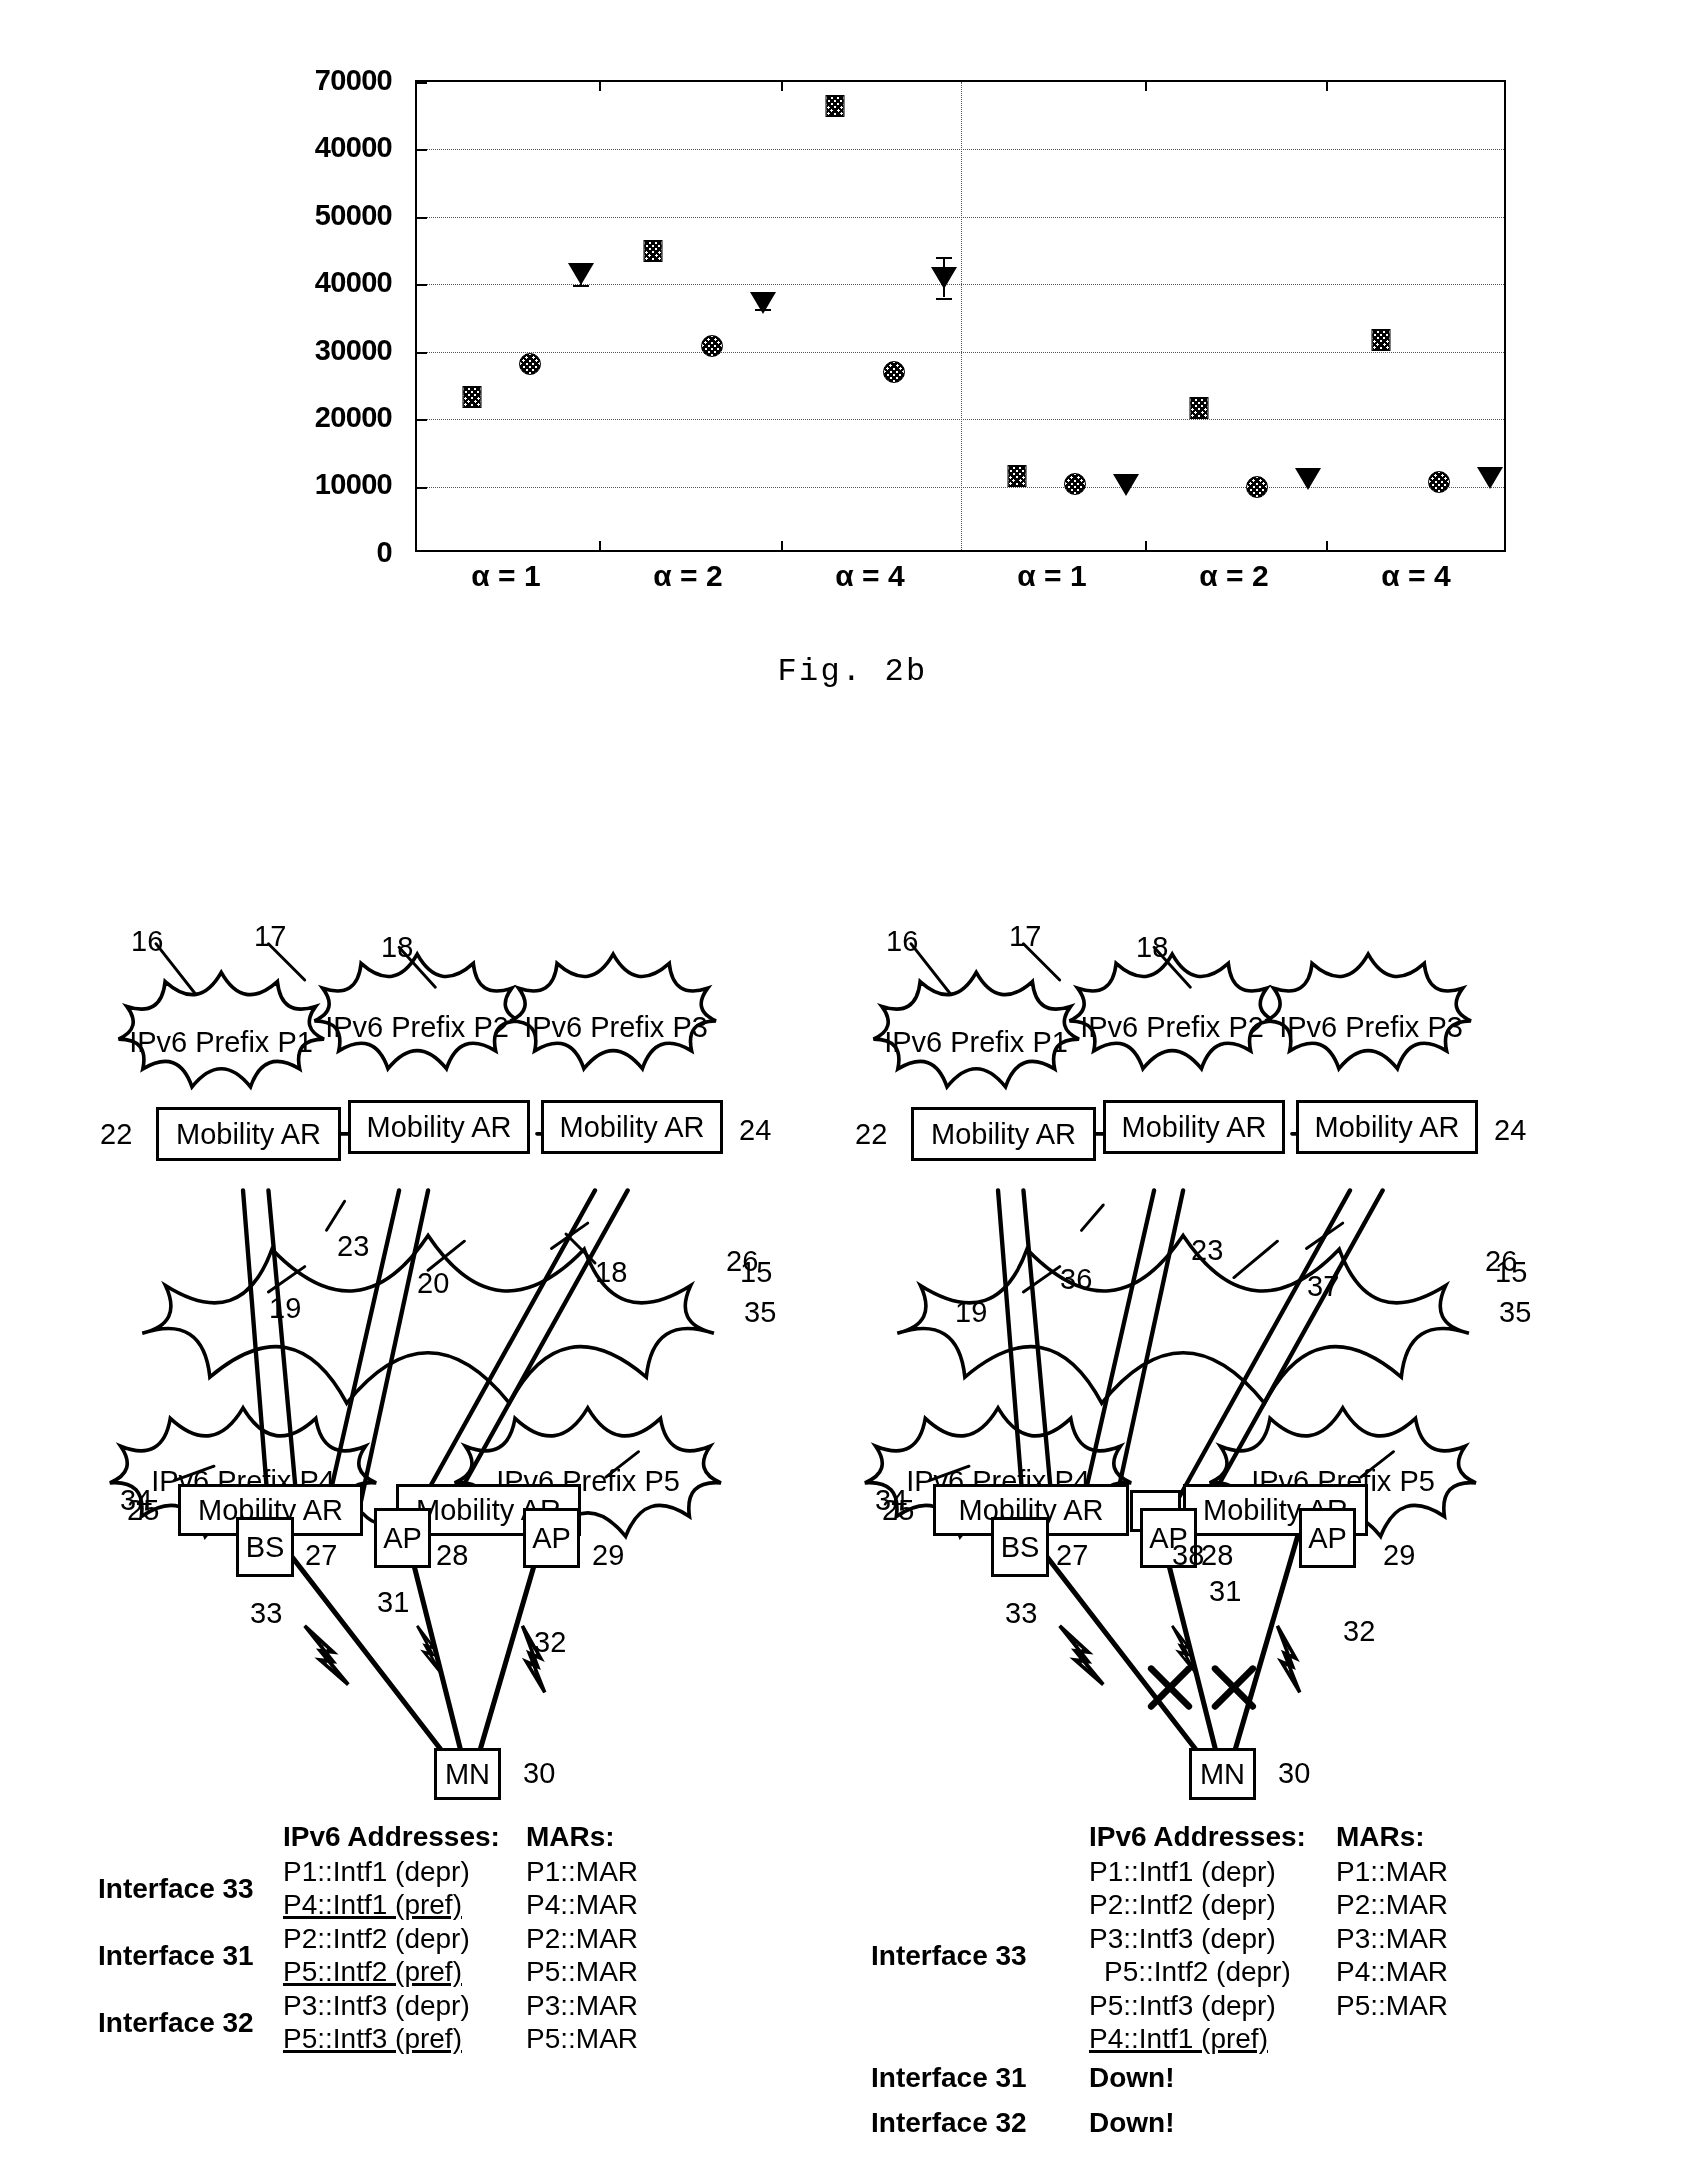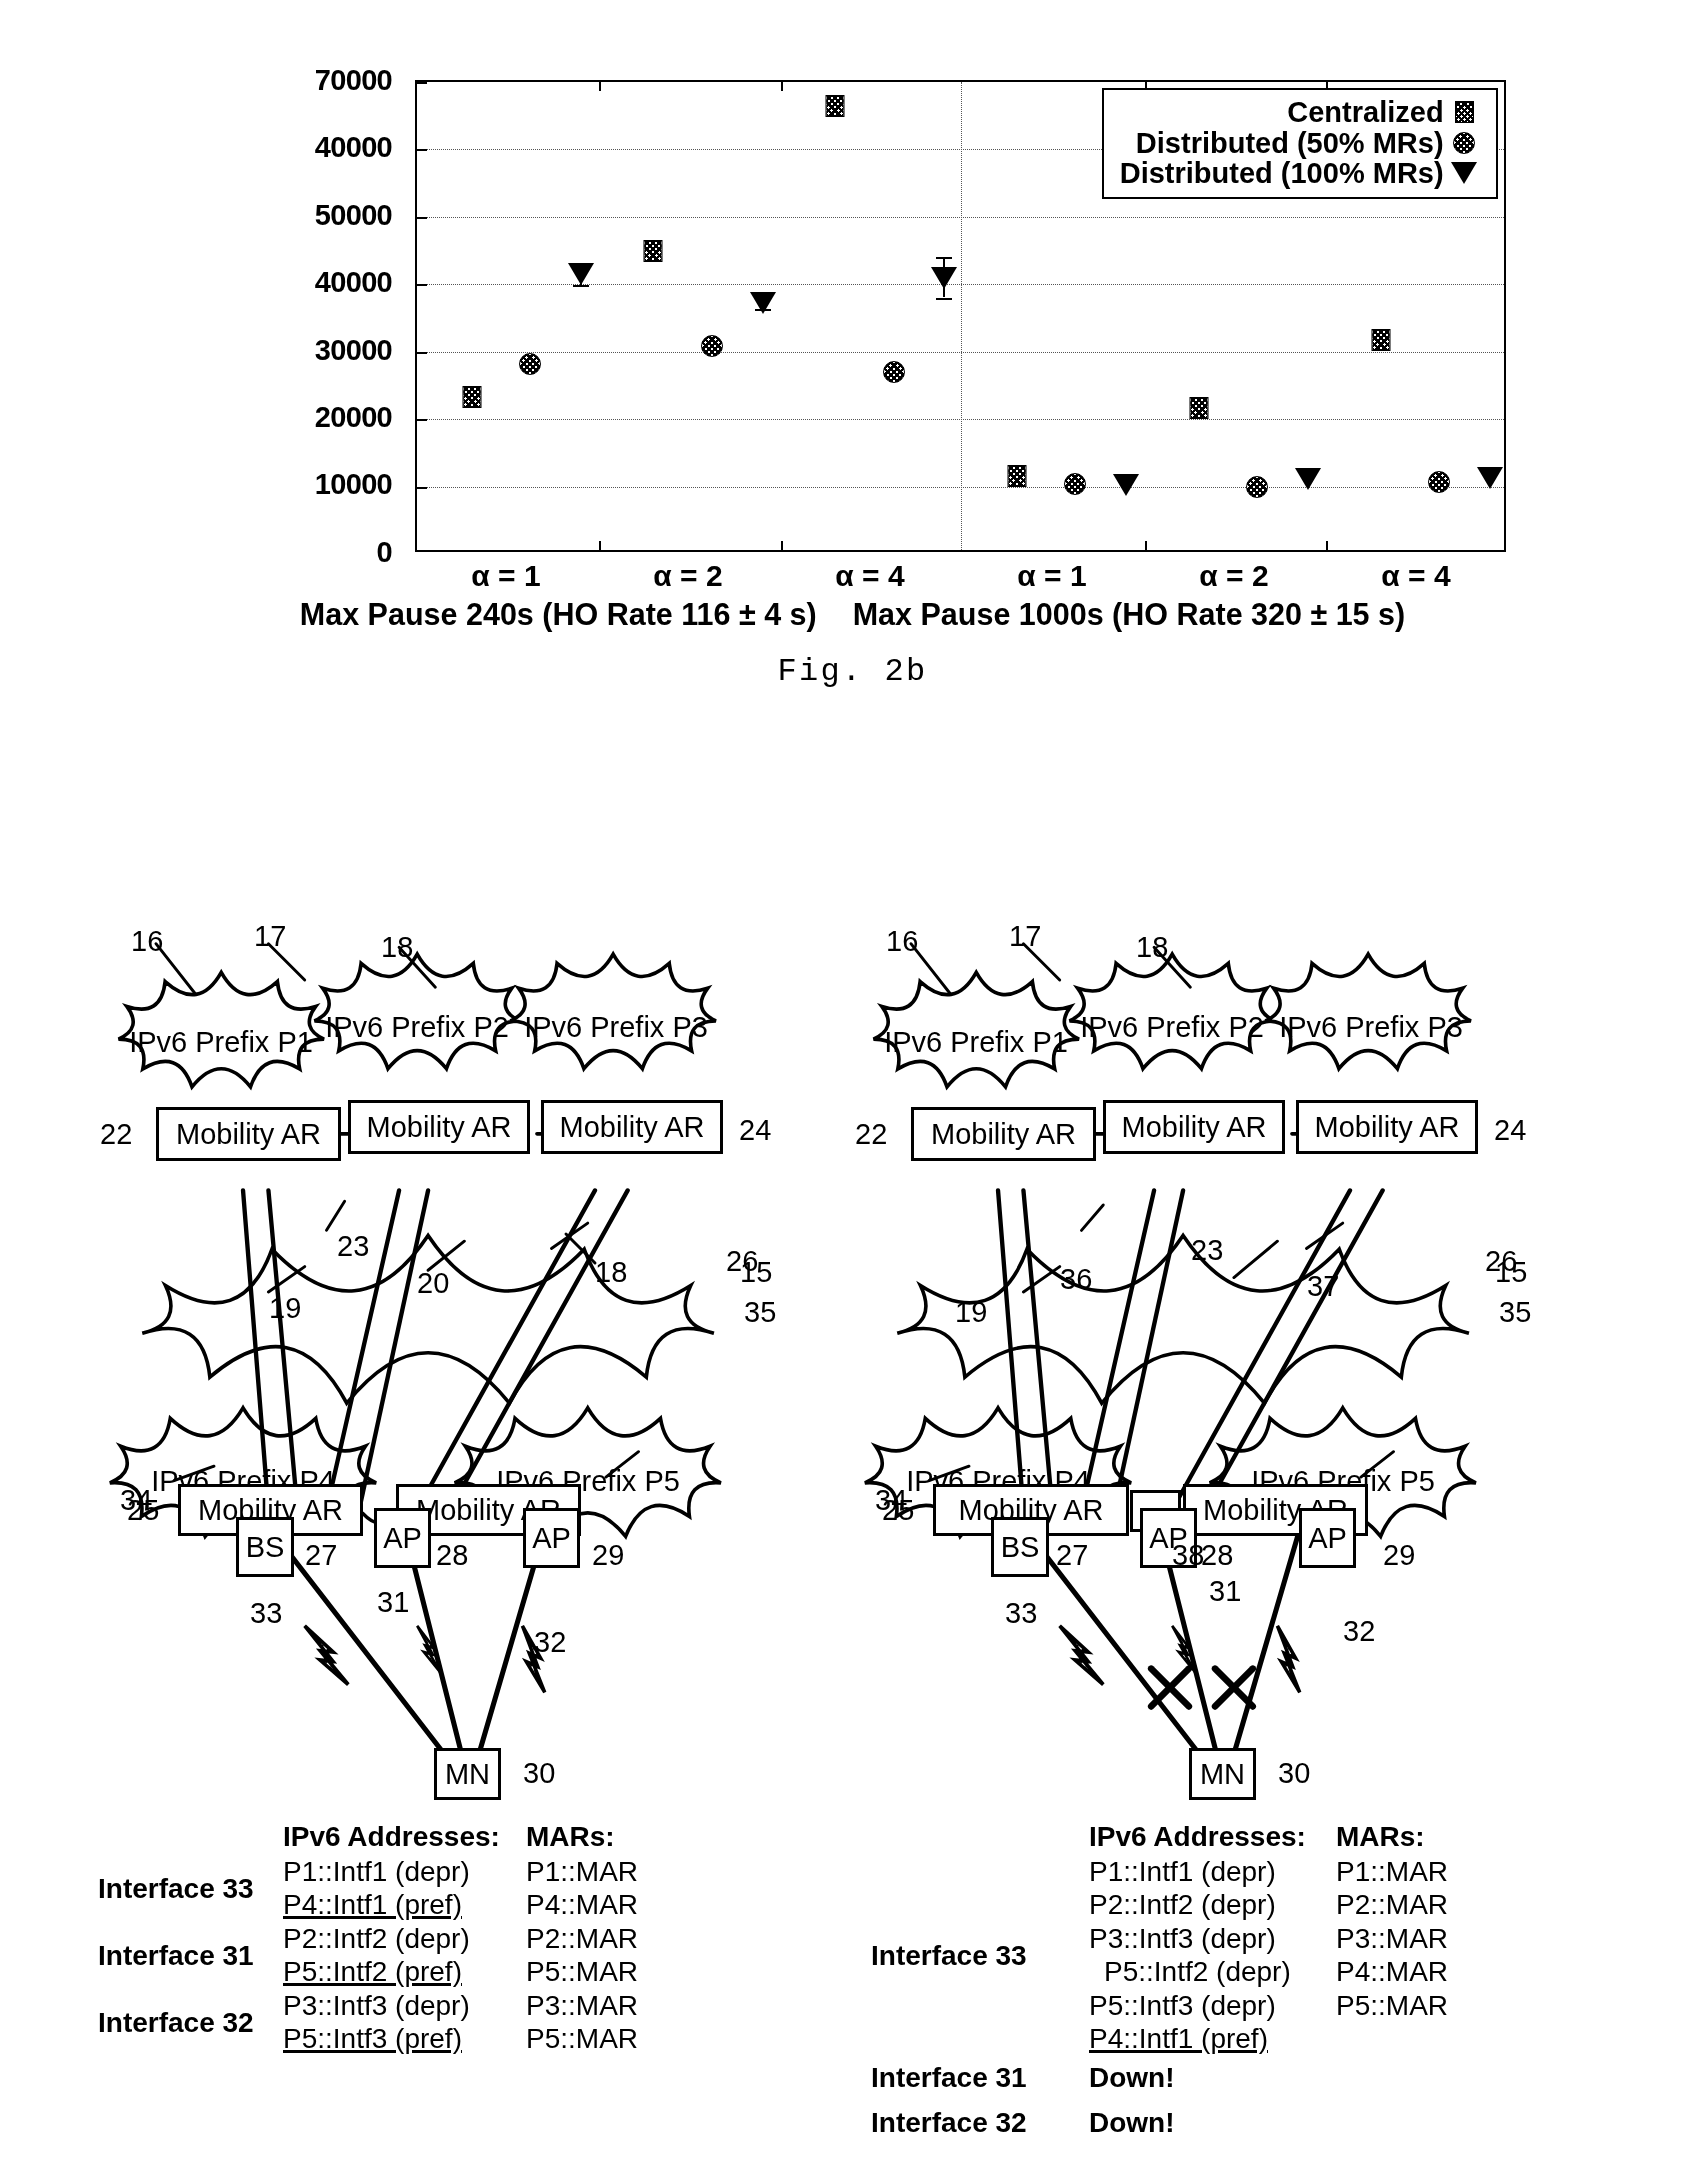--- a/index.html
+++ b/index.html
@@ -174,56 +174,31 @@
           <div class="m-tri"></div>
         </div>
         <div class="pt" style="left: 891px; top: 397px;">
           <div class="m-tri"></div>
         </div>
         <div class="pt" style="left: 1073px; top: 396px;">
           <div class="m-tri"></div>
         </div>
       </div>
 
-    <div id="legend">
-      <div class="lrow">
-        <span>Centralized</span>
-        <span class="lkey">
-          <span class="m-sq"></span>
-          </span>
-      </div>
-      <div class="lrow">
-        <span>Distributed (50% MRs)</span>
-        <span class="lkey">
-          <span class="m-dia"></span>
-          </span>
-      </div>
-      <div class="lrow">
-        <span>Distributed (100% MRs)</span>
-        <span class="lkey">
-          <span class="m-tri"></span>
-          </span>
-      </div>
-    </div>
   </div>
 
   <div id="xgroups">
       <div class="xgrp" style="top: 559px; left: 397px; width: 218px;">α = 1</div>
       <div class="xgrp" style="top: 559px; left: 579px; width: 218px;">α = 2</div>
       <div class="xgrp" style="top: 559px; left: 761px; width: 218px;">α = 4</div>
       <div class="xgrp" style="top: 559px; left: 943px; width: 218px;">α = 1</div>
       <div class="xgrp" style="top: 559px; left: 1125px; width: 218px;">α = 2</div>
       <div class="xgrp" style="top: 559px; left: 1307px; width: 218px;">α = 4</div>
     </div>
 
-  <div id="xaxis-row2">
-    <span>Max Pause 240s (HO Rate 116 ± 4 s)</span>
-    <span style="display:inline-block;width:19px"></span>
-    <span>Max Pause 1000s (HO Rate 320 ± 15 s)</span>
-  </div>
 
   <div class="figcap" style="top:653px;">Fig. 2b</div>
 </div>
 
 <div id="diagram">
   <div class="panel" id="panel-left" style="left:87px;">
       <svg class="ov" viewBox="0 0 1174 1700">
         <g fill="none" stroke="#000" stroke-width="5" stroke-linecap="round">
           <path d="M 185.0 99.5 Q 215.7 153.8 262.3 112.2 Q 267.5 162.1 315.1 146.5 Q 293.0 176.1 326.6 191.5 Q 284.2 191.3 293.1 232.7 Q 244.0 203.0 225.3 257.3 Q 185.0 207.3 144.7 257.3 Q 126.0 203.0 76.9 232.7 Q 85.8 191.3 43.4 191.5 Q 77.0 176.1 54.9 146.5 Q 102.5 162.1 107.7 112.2 Q 154.3 153.8 185.0 99.5 Z" fill="#fff"></path>
           <path d="M 455.0 74.5 Q 485.7 128.8 532.3 87.2 Q 537.5 137.1 585.1 121.5 Q 563.0 151.1 596.6 166.5 Q 554.2 166.3 563.1 207.7 Q 514.0 178.0 495.3 232.3 Q 455.0 182.3 414.7 232.3 Q 396.0 178.0 346.9 207.7 Q 355.8 166.3 313.4 166.5 Q 347.0 151.1 324.9 121.5 Q 372.5 137.1 377.7 87.2 Q 424.3 128.8 455.0 74.5 Z" fill="#fff"></path>

